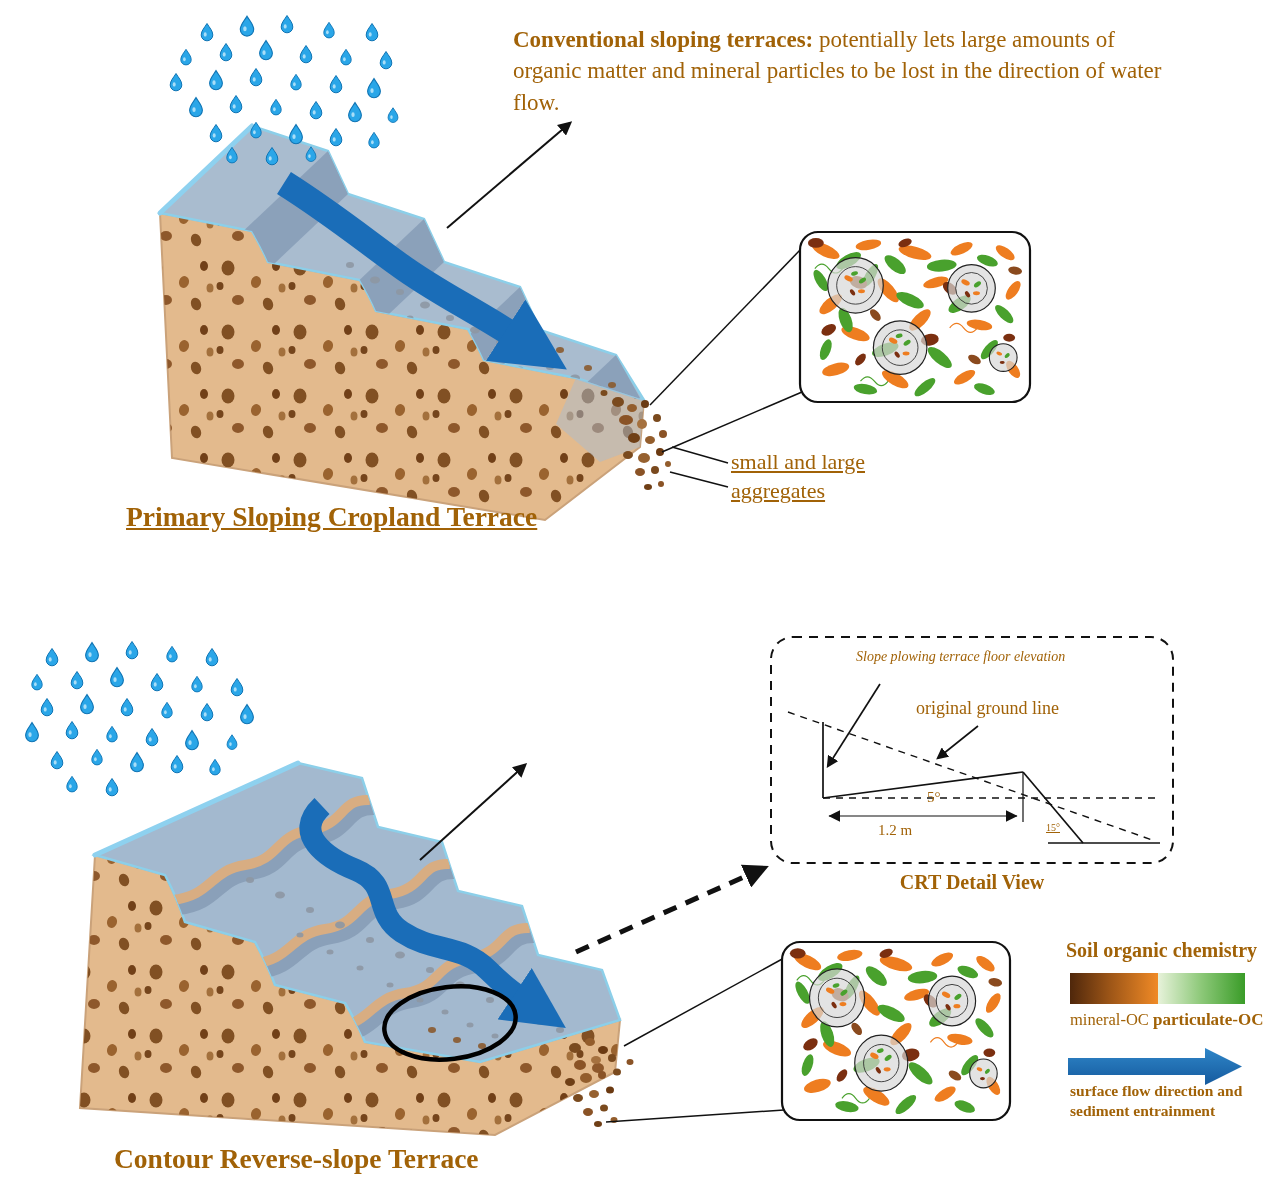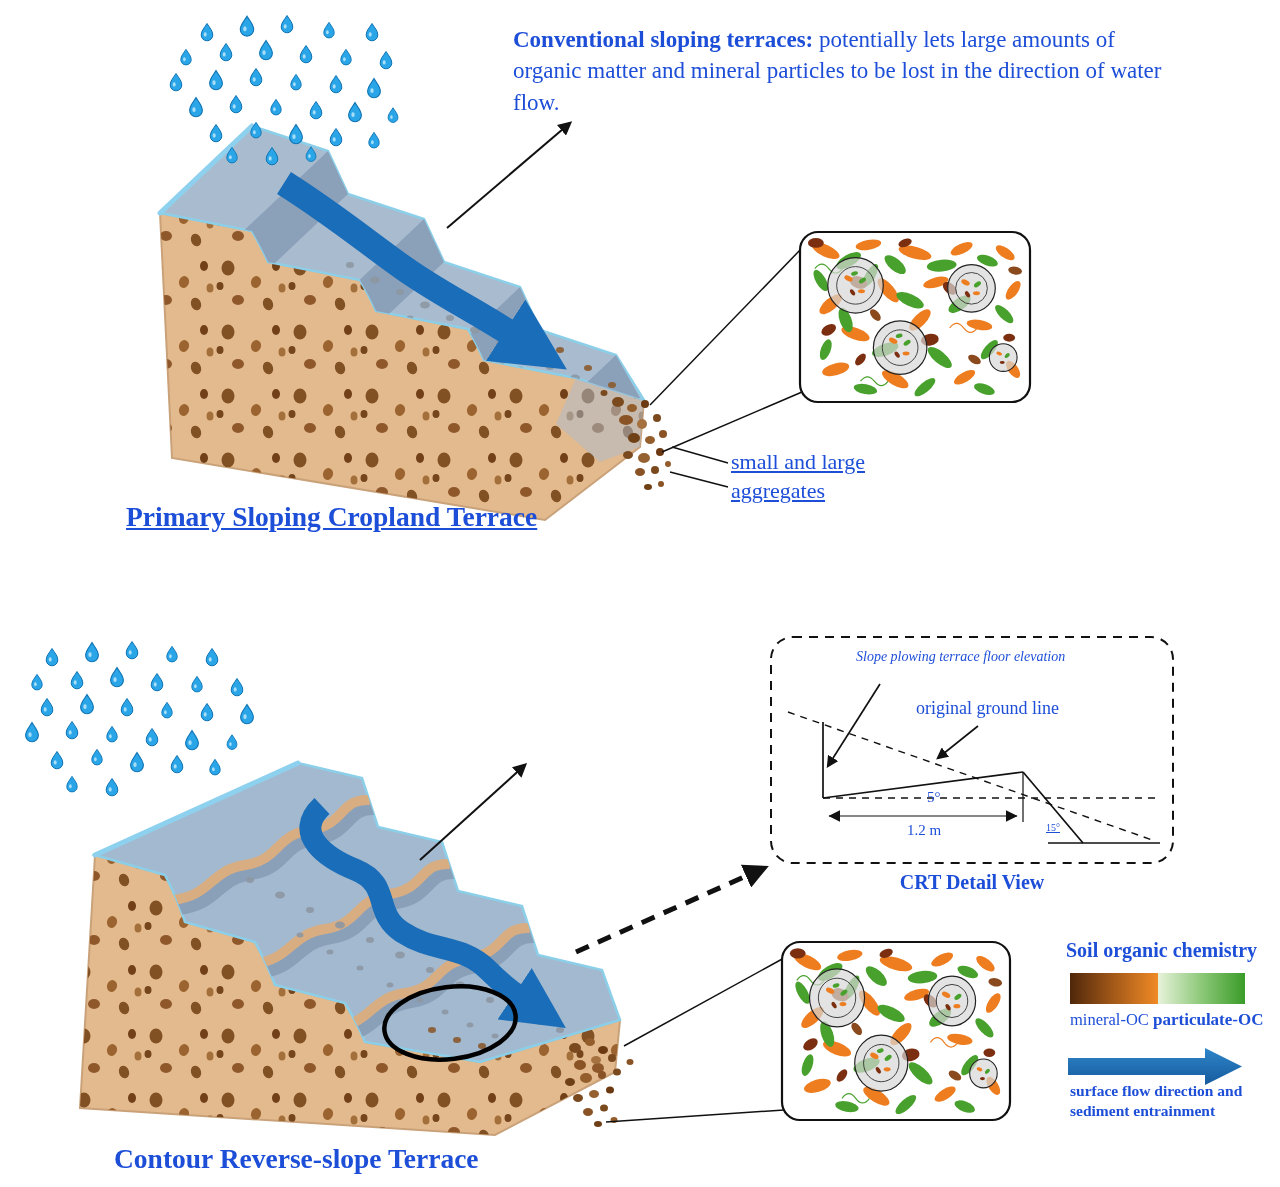--- a/index.html
+++ b/index.html
@@ -1,29 +1,29 @@
 <!DOCTYPE html>
 <html><head>
 <meta charset="utf-8">
 <style>
   html,body{margin:0;padding:0;background:#fff;}
   #stage{position:relative;width:1280px;height:1187px;background:#fff;overflow:hidden;
-         font-family:"Liberation Serif", "DejaVu Serif", serif;color:#1d4ed8;}
+         font-family:"Liberation Serif", "DejaVu Serif", serif;color:#a16207;}
   #art{position:absolute;left:0;top:0;display:block;}
   .t{position:absolute;}
   .b{font-weight:700;}
   #topAnnot{left:513px;top:24px;width:662px;font-size:23px;line-height:1.36;}
   #aggLbl{left:731px;top:447px;width:178px;font-size:22px;line-height:1.32;text-decoration:underline;}
   #topTitle{left:126px;top:501px;font-size:27.5px;font-weight:700;text-decoration:underline;}
   #botAnnot{left:257px;top:565px;width:524px;font-size:23px;line-height:1.34;}
   #crtCap{left:772px;top:871px;width:400px;font-size:20px;font-weight:700;text-align:center;}
   #lblFloor{left:856px;top:649px;font-size:14px;white-space:nowrap;font-style:italic;}
   #lblGround{left:916px;top:698px;font-size:18px;white-space:nowrap;}
   #lblA5{left:927px;top:789px;font-size:15px;}
-  #lbl12{left:878px;top:822px;width:92px;font-size:15px;text-align:center;}
+  #lbl12{left:878px;top:822px;width:92px;font-size:15px;}
   #lblA15{left:1046px;top:822px;font-size:10px;text-decoration:underline;}
   #legTitle{left:1066px;top:939px;font-size:20px;font-weight:700;white-space:nowrap;}
   #legMin{left:1070px;top:1010px;font-size:16.5px;}
   #legPart{left:1153px;top:1010px;font-size:17px;font-weight:bold;}
   #legFlow{left:1070px;top:1081px;width:198px;font-size:15.5px;font-weight:700;line-height:1.32;}
   #botTitle{left:114px;top:1143px;font-size:27.5px;font-weight:700;}
 </style>
 </head>
 <body>
 

